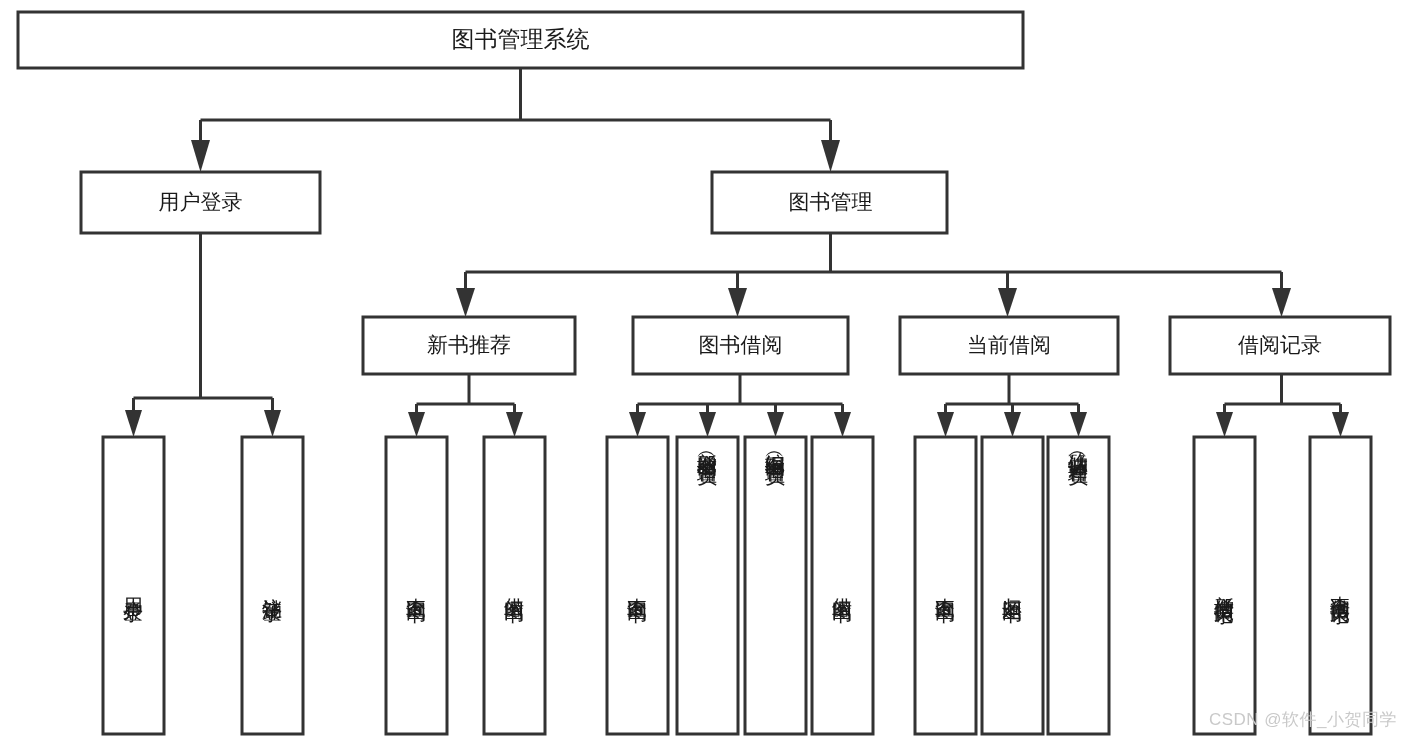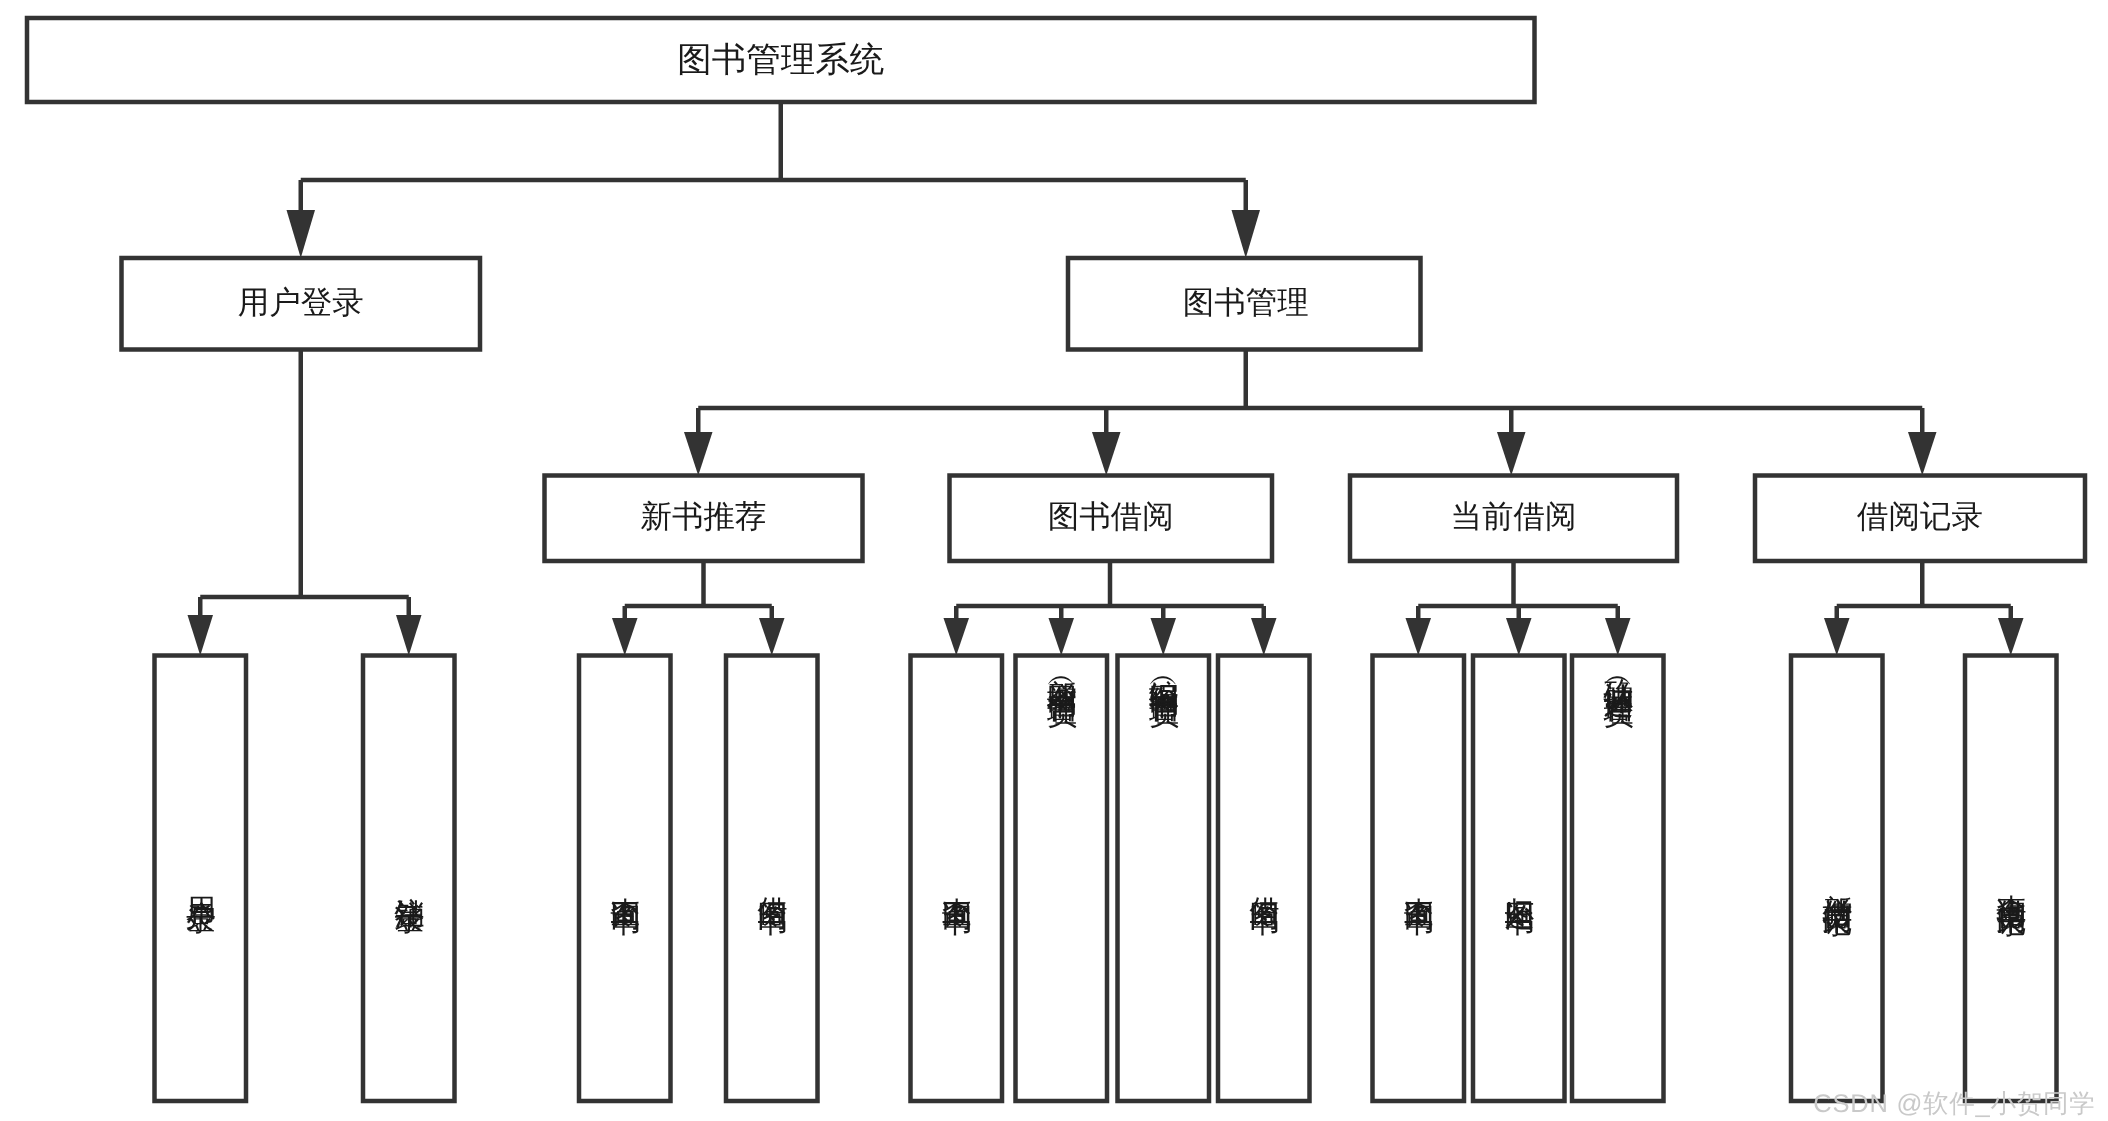--- a/index.html
+++ b/index.html
@@ -64,21 +64,21 @@
     display: flex;
     align-items: center;
     justify-content: center;
     text-align: center;
     white-space: nowrap;
     pointer-events: none;
   }
   .watermark {
     position: absolute;
     right: 8px;
-    bottom: 0;
+    bottom: 16px;
     font-family: "Liberation Sans", "DejaVu Sans", sans-serif;
     font-size: 17px;
     color: #c9c9c9;
     letter-spacing: 0.5px;
     white-space: nowrap;
   }
 </style>
 </head>
 <body>
 

